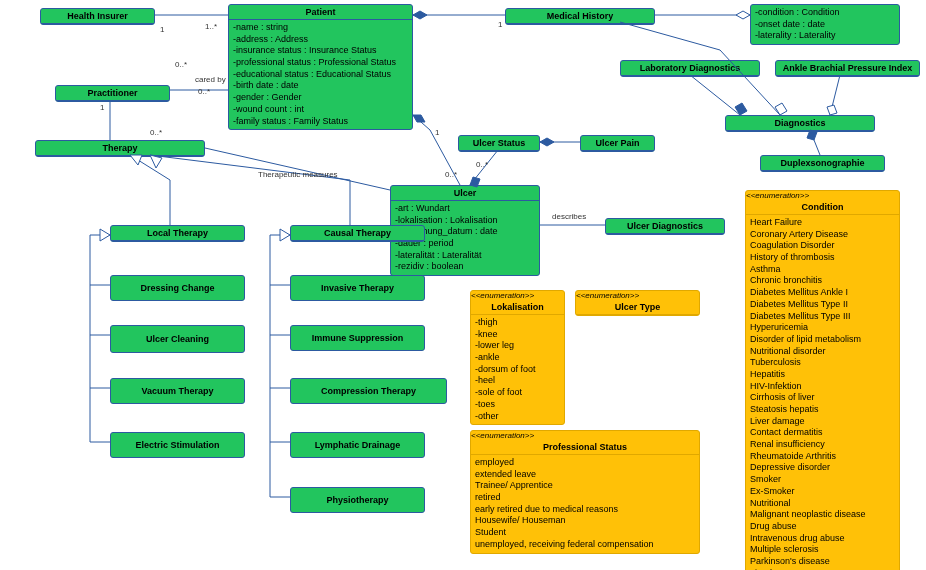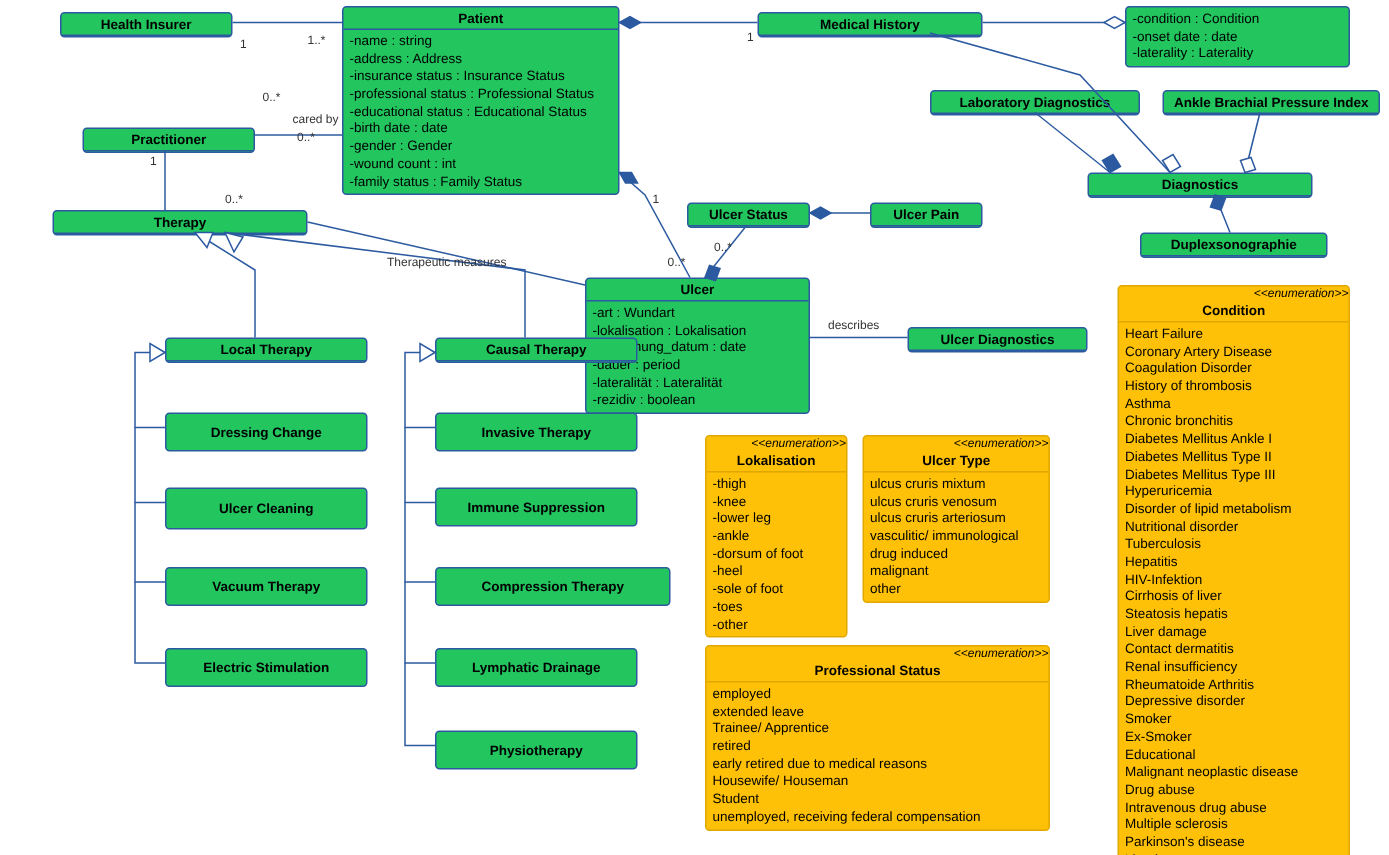--- a/index.html
+++ b/index.html
@@ -2,21 +2,21 @@
 <html><head>
 <meta charset="utf-8">
 <style>
 *{margin:0;padding:0;box-sizing:border-box}
 body{font-family:Arial,sans-serif;font-size:9px;background:#fff;width:926px;height:570px;position:relative;overflow:hidden}
 .box{position:absolute;background:#22c55e;border:1px solid #2c5aa0;border-radius:3px}
 .box-title{text-align:center;padding:2px 4px;font-weight:bold;border-bottom:1px solid #2c5aa0}
 .box-attrs{padding:2px 4px;line-height:1.3}
 .enum{position:absolute;background:#ffc107;border:1px solid #e0a800;border-radius:3px}
 .enum-title{text-align:center;padding:2px 4px;font-weight:bold;border-bottom:1px solid #e0a800}
-.enum-stereo{text-align:right;font-size:8px;font-style:italic}
+.enum-stereo{text-align:left;font-size:8px;font-style:italic}
 .enum-attrs{padding:2px 4px;line-height:1.3}
 svg{position:absolute;top:0;left:0;pointer-events:none}
 .line{stroke:#2c5aa0;stroke-width:1;fill:none}
 .diamond-open{fill:#fff;stroke:#2c5aa0;stroke-width:1}
 .diamond-filled{fill:#2c5aa0;stroke:#2c5aa0;stroke-width:1}
 .tri-open{fill:#fff;stroke:#2c5aa0;stroke-width:1}
 .lbl{position:absolute;font-size:8px;color:#333}
 </style>
 </head>
 <body>
@@ -148,29 +148,20 @@
 <div>-heel</div>
 <div>-sole of foot</div>
 <div>-toes</div>
 <div>-other</div>
 </div>
   </div>
 
 <div class="enum" style="left:575px;top:290px;width:125px">
 <div class="enum-stereo">&lt;&lt;enumeration&gt;&gt;</div>
 <div class="enum-title">Ulcer Type</div>
-<div class="enum-attrs">
-<div>ulcus cruris mixtum</div>
-<div>ulcus cruris venosum</div>
-<div>ulcus cruris arteriosum</div>
-<div>vasculitic/ immunological</div>
-<div>drug induced</div>
-<div>malignant</div>
-<div>other</div>
-</div>
   </div>
 
 <div class="enum" style="left:470px;top:430px;width:230px">
 <div class="enum-stereo">&lt;&lt;enumeration&gt;&gt;</div>
 <div class="enum-title">Professional Status</div>
 <div class="enum-attrs">
 <div>employed</div>
 <div>extended leave</div>
 <div>Trainee/ Apprentice</div>
 <div>retired</div>
@@ -202,21 +193,21 @@
 <div>HIV-Infektion</div>
 <div>Cirrhosis of liver</div>
 <div>Steatosis hepatis</div>
 <div>Liver damage</div>
 <div>Contact dermatitis</div>
 <div>Renal insufficiency</div>
 <div>Rheumatoide Arthritis</div>
 <div>Depressive disorder</div>
 <div>Smoker</div>
 <div>Ex-Smoker</div>
-<div>Educational</div>
+<div>Nutritional</div>
 <div>Malignant neoplastic disease</div>
 <div>Drug abuse</div>
 <div>Intravenous drug abuse</div>
 <div>Multiple sclerosis</div>
 <div>Parkinson's disease</div>
 <div>Lipedema</div>
 
 </div>
   </div>
 

